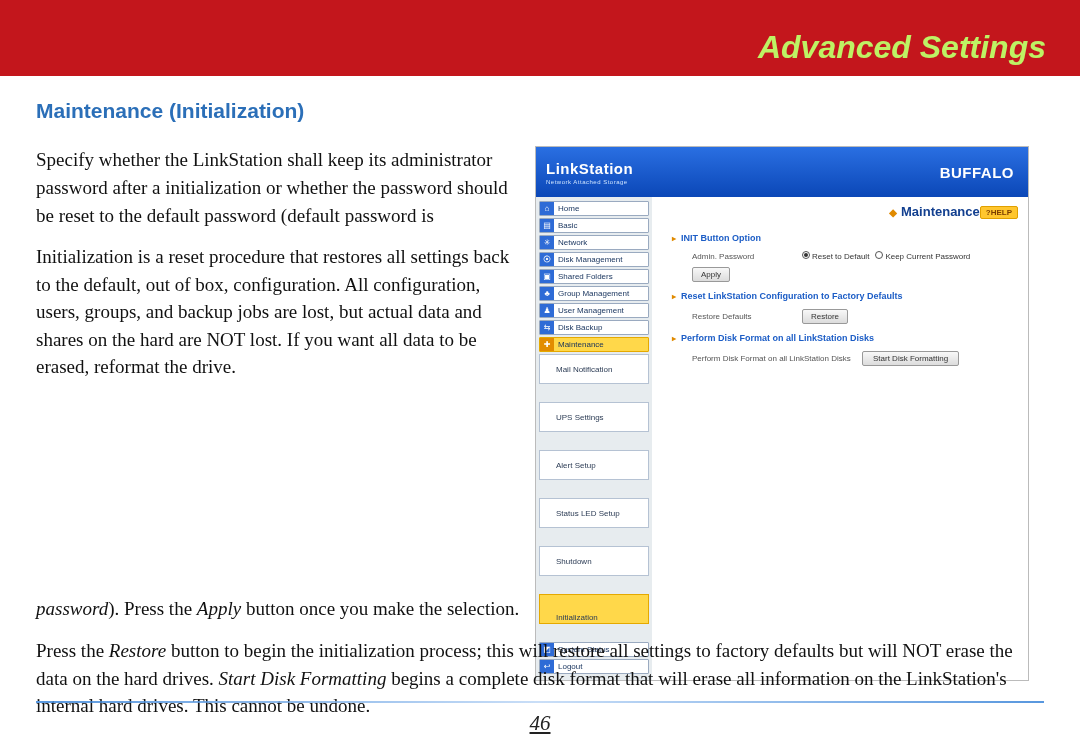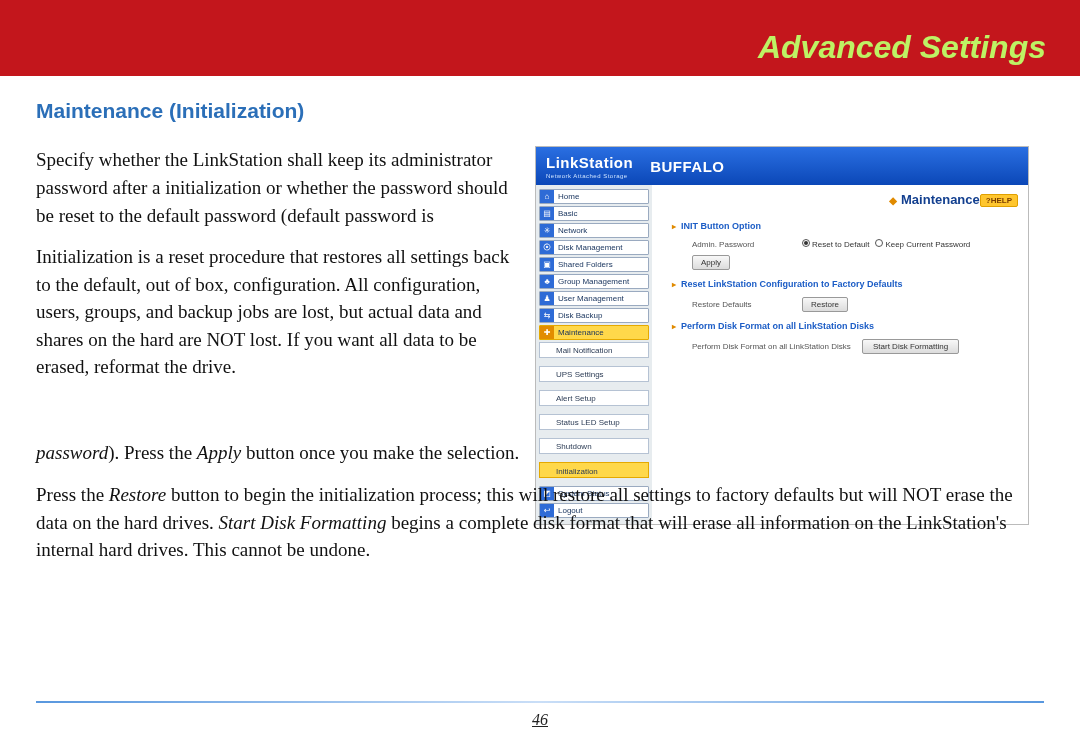--- a/index.html
+++ b/index.html
@@ -50,23 +50,24 @@
   
   .shot {
     flex: 0 0 494px;
     border: 1px solid #bbb;
     font-family: Arial, Helvetica, sans-serif;
     font-size: 9px;
     background: #e7ecef;
   }
   .shot-header {
     background: linear-gradient(#2a6fe2, #0b47b7);
-    height: 38px;
+    height: 50px;
     display: flex;
     align-items: center;
+    justify-content: space-between;
     padding: 0 14px 0 10px;
     color: #fff;
     gap: 17px;
   }
   .ls-brand {
     font-family: Arial, sans-serif;
     font-weight: bold;
     font-size: 15px;
     letter-spacing: 0.5px;
   }
@@ -112,24 +113,24 @@
     margin-right: 4px;
     flex-shrink: 0;
   }
   .nav-item.sel {
     background: #ffd84a;
     border-color: #e5a900;
   }
   .nav-item.sel .nicon { background: #e28c00; }
   .nav-sub {
     padding-left: 16px;
-    height: 16px;
+    height: 30px;
     display: flex;
     align-items: center;
-    margin-bottom: 8px;
+    margin-bottom: 18px;
     border: 1px solid #b5c2d3;
     background: #fff;
     font-size: 8px;
     color: #2c3c55;
   }
   .nav-sub.sel {
     background: #ffd84a;
     border-color: #e5a900;
     align-items: flex-end;
   }
@@ -178,25 +179,25 @@
     position: absolute;
     left: 36px;
     right: 36px;
     bottom: 44px;
     height: 2px;
     background: linear-gradient(to right, #2e7dd6, #bcd6f5, #2e7dd6);
     opacity: 0.8;
   }
   .page-num {
     position: absolute;
-    bottom: 16px;
+    bottom: 9px;
     width: 100%;
     text-align: center;
     font-style: italic;
-    font-size: 16px;
+    font-size: 21px;
     color: #222;
     text-decoration: underline;
   }
 </style>
 </head>
 <body>
 
 <div class="topbar"></div>
 <div class="redband">
   <h1>Advanced Settings</h1>

